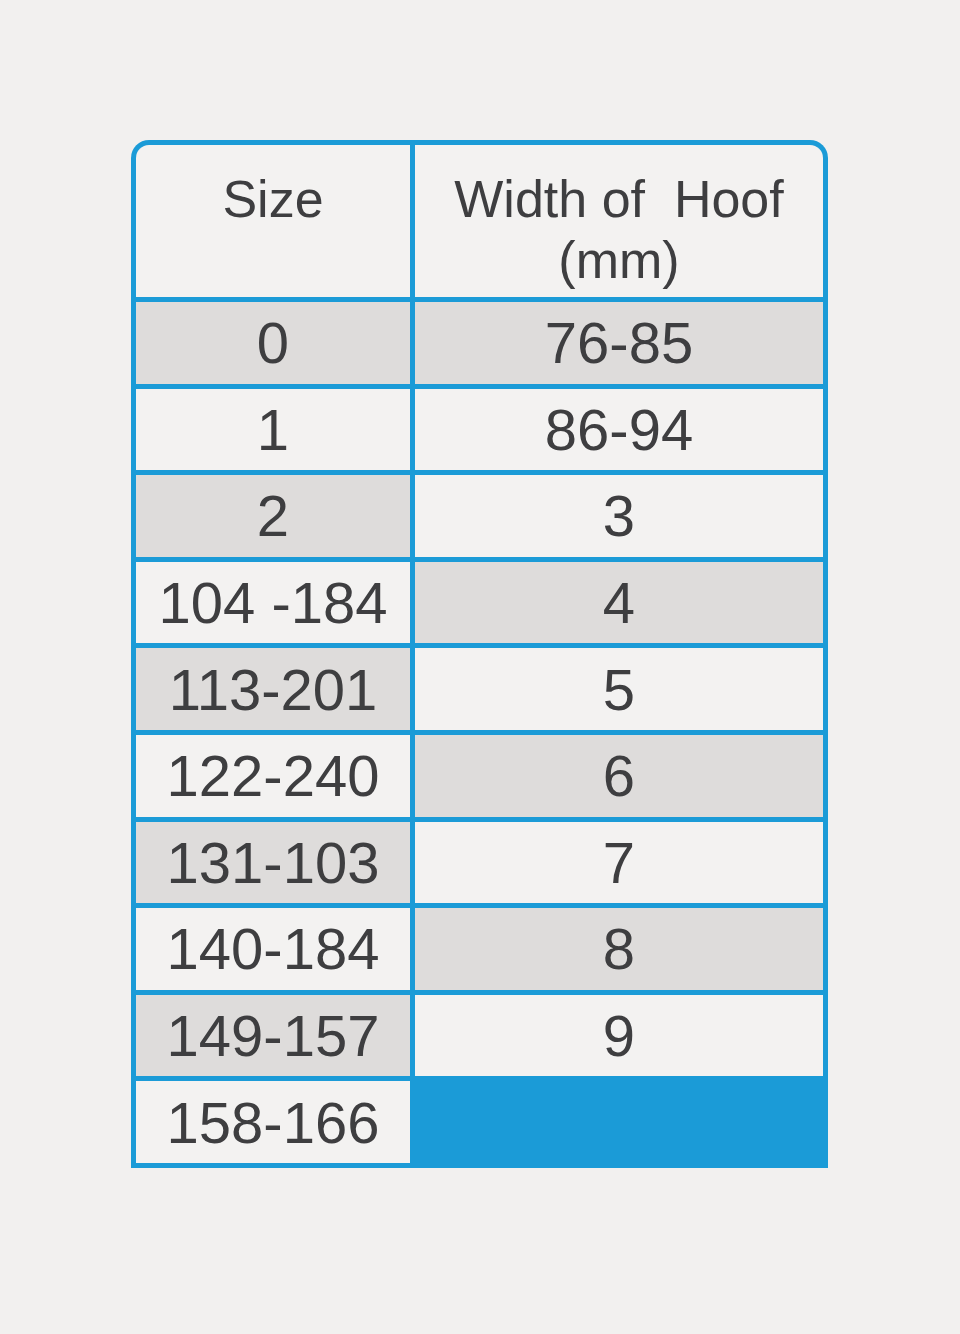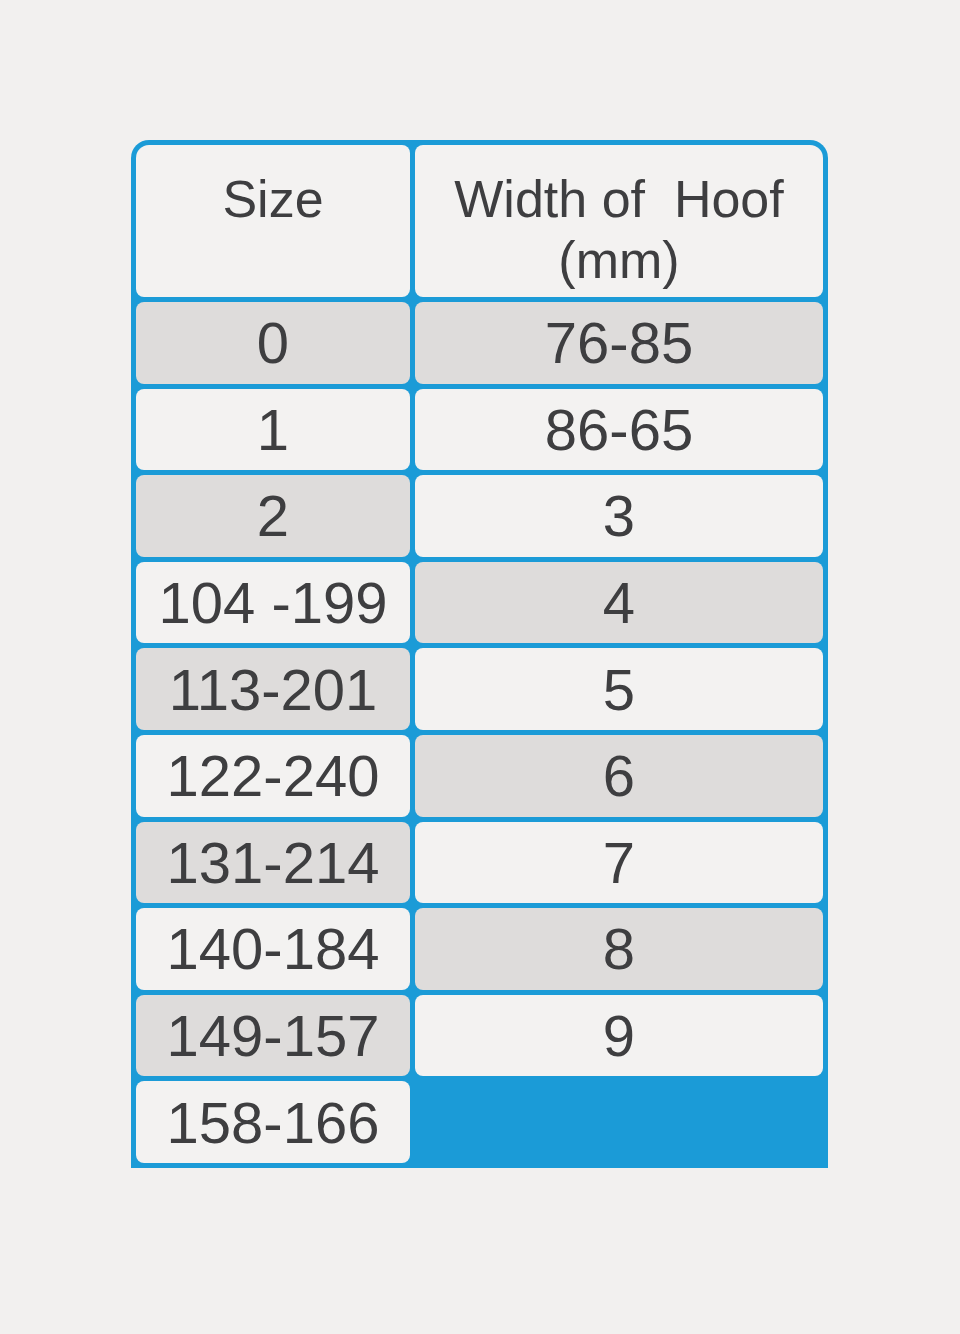--- a/index.html
+++ b/index.html
@@ -31,21 +31,20 @@
     gap: 5px;
   }
   .cell {
     display: flex;
     align-items: center;
     justify-content: center;
     color: #3e3e40;
     font-size: 58px;
     letter-spacing: 0px;
     background: #f3f2f1;
-    border-radius: 8px;
   }
   .cell.shade {
     background: #dedcdb;
   }
   .header-cell {
     flex-direction: column;
     align-items: center;
     justify-content: flex-start;
     padding-top: 24px;
     font-size: 52px;
@@ -70,35 +69,35 @@
     </div>
     <div class="cell header-cell corner-tr">
       <div class="hline">Width of  Hoof</div>
       <div class="hline">(mm)</div>
     </div>
 
     <div class="cell shade">0</div>
     <div class="cell shade">76-85</div>
 
     <div class="cell">1</div>
-    <div class="cell">86-65</div>
+    <div class="cell">86-94</div>
 
     <div class="cell shade">2</div>
 
     <div class="cell">3</div>
-    <div class="cell">104 -199</div>
+    <div class="cell">104 -184</div>
 
     <div class="cell shade">4</div>
     <div class="cell shade">113-201</div>
 
     <div class="cell">5</div>
     <div class="cell">122-240</div>
 
     <div class="cell shade">6</div>
-    <div class="cell shade">131-214</div>
+    <div class="cell shade">131-103</div>
 
     <div class="cell">7</div>
     <div class="cell">140-184</div>
 
     <div class="cell shade">8</div>
     <div class="cell shade">149-157</div>
 
     <div class="cell">9</div>
     <div class="cell">158-166</div>
 

